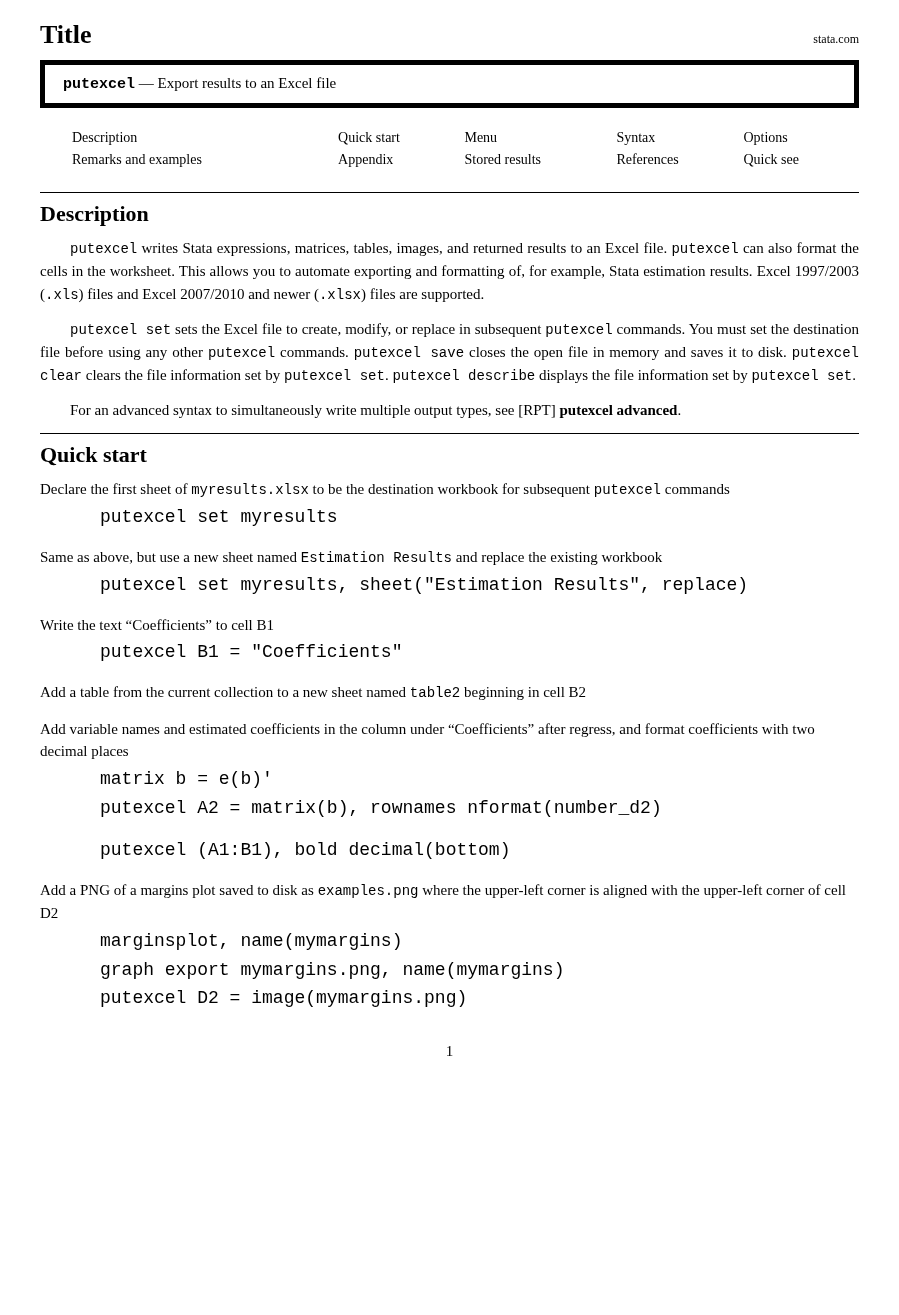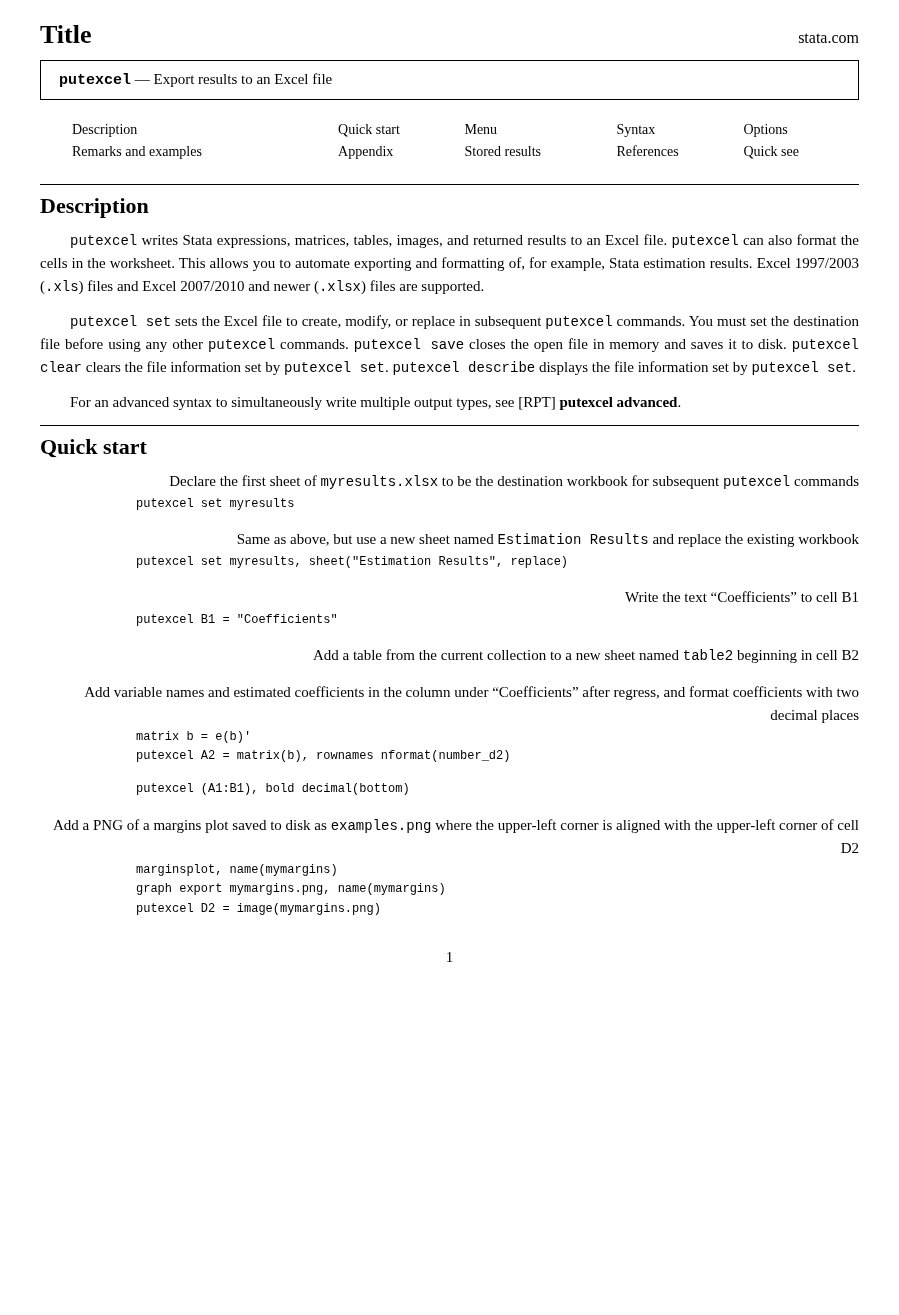--- a/index.html
+++ b/index.html
@@ -23,26 +23,26 @@
       justify-content: space-between;
       align-items: baseline;
       margin-bottom: 10px;
     }
     .page-title {
       font-size: 26px;
       font-weight: bold;
       font-family: "Times New Roman", Times, serif;
     }
     .stata-com {
-      font-size: 16px;
+      font-size: 12px;
       font-family: "Times New Roman", Times, serif;
       text-align: right;
     }
     .title-box {
-      border: 1px solid #000000;
+      border: 5px solid #000000;
       padding: 10px 18px;
       margin-bottom: 18px;
       font-size: 15px;
     }
     .title-box .cmd {
       font-family: "Courier New", Courier, monospace;
       font-weight: bold;
     }
     .nav-table {
       width: 100%;
@@ -75,33 +75,33 @@
       font-size: 15px;
     }
     .body-para .mono {
       font-family: "Courier New", Courier, monospace;
       font-size: 14px;
     }
     .qs-item {
       margin-bottom: 14px;
     }
     .qs-item .qs-desc {
-      text-align: right;
+      text-align: left;
       line-height: 1.5;
       margin-bottom: 2px;
       font-size: 15px;
     }
     .qs-item .qs-desc .mono {
       font-family: "Courier New", Courier, monospace;
       font-size: 14px;
     }
     .qs-item .qs-code {
       font-family: "Courier New", Courier, monospace;
-      font-size: 12px;
-      margin-left: 96px;
+      font-size: 18px;
+      margin-left: 60px;
       display: block;
       white-space: pre;
       line-height: 1.6;
     }
     .page-footer {
       text-align: center;
       margin-top: 30px;
       font-size: 15px;
     }
     .nav-link {

